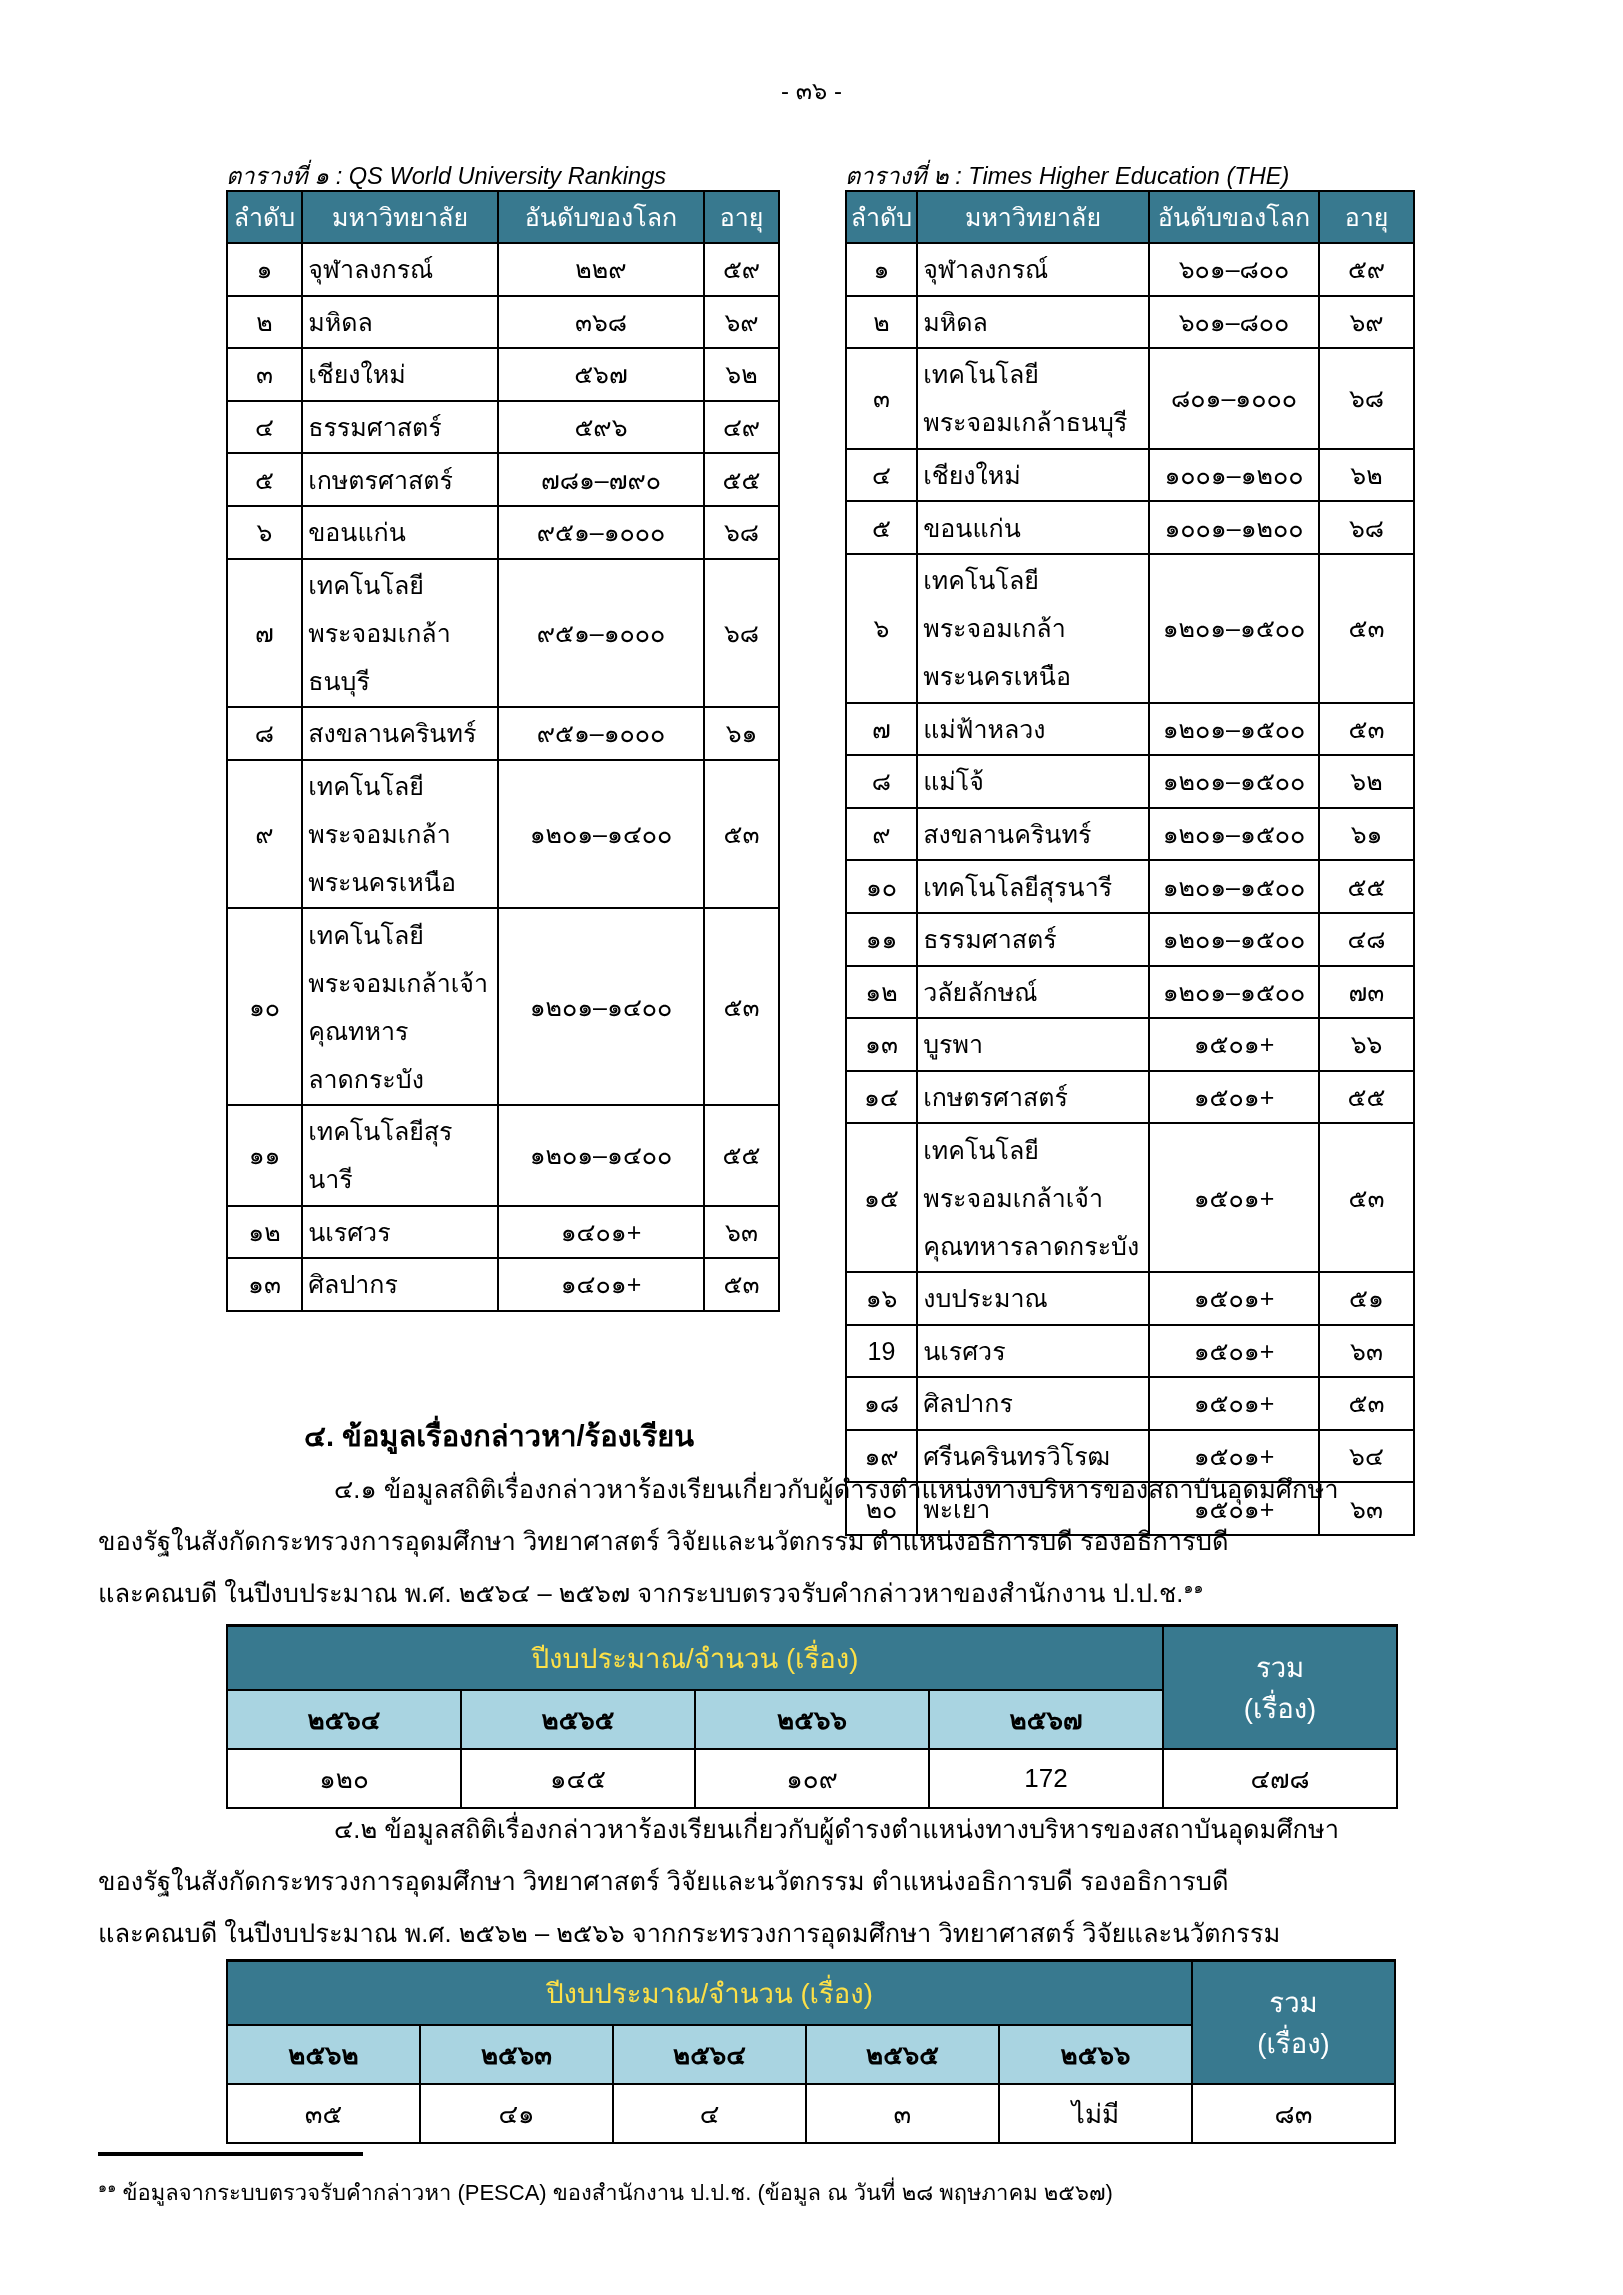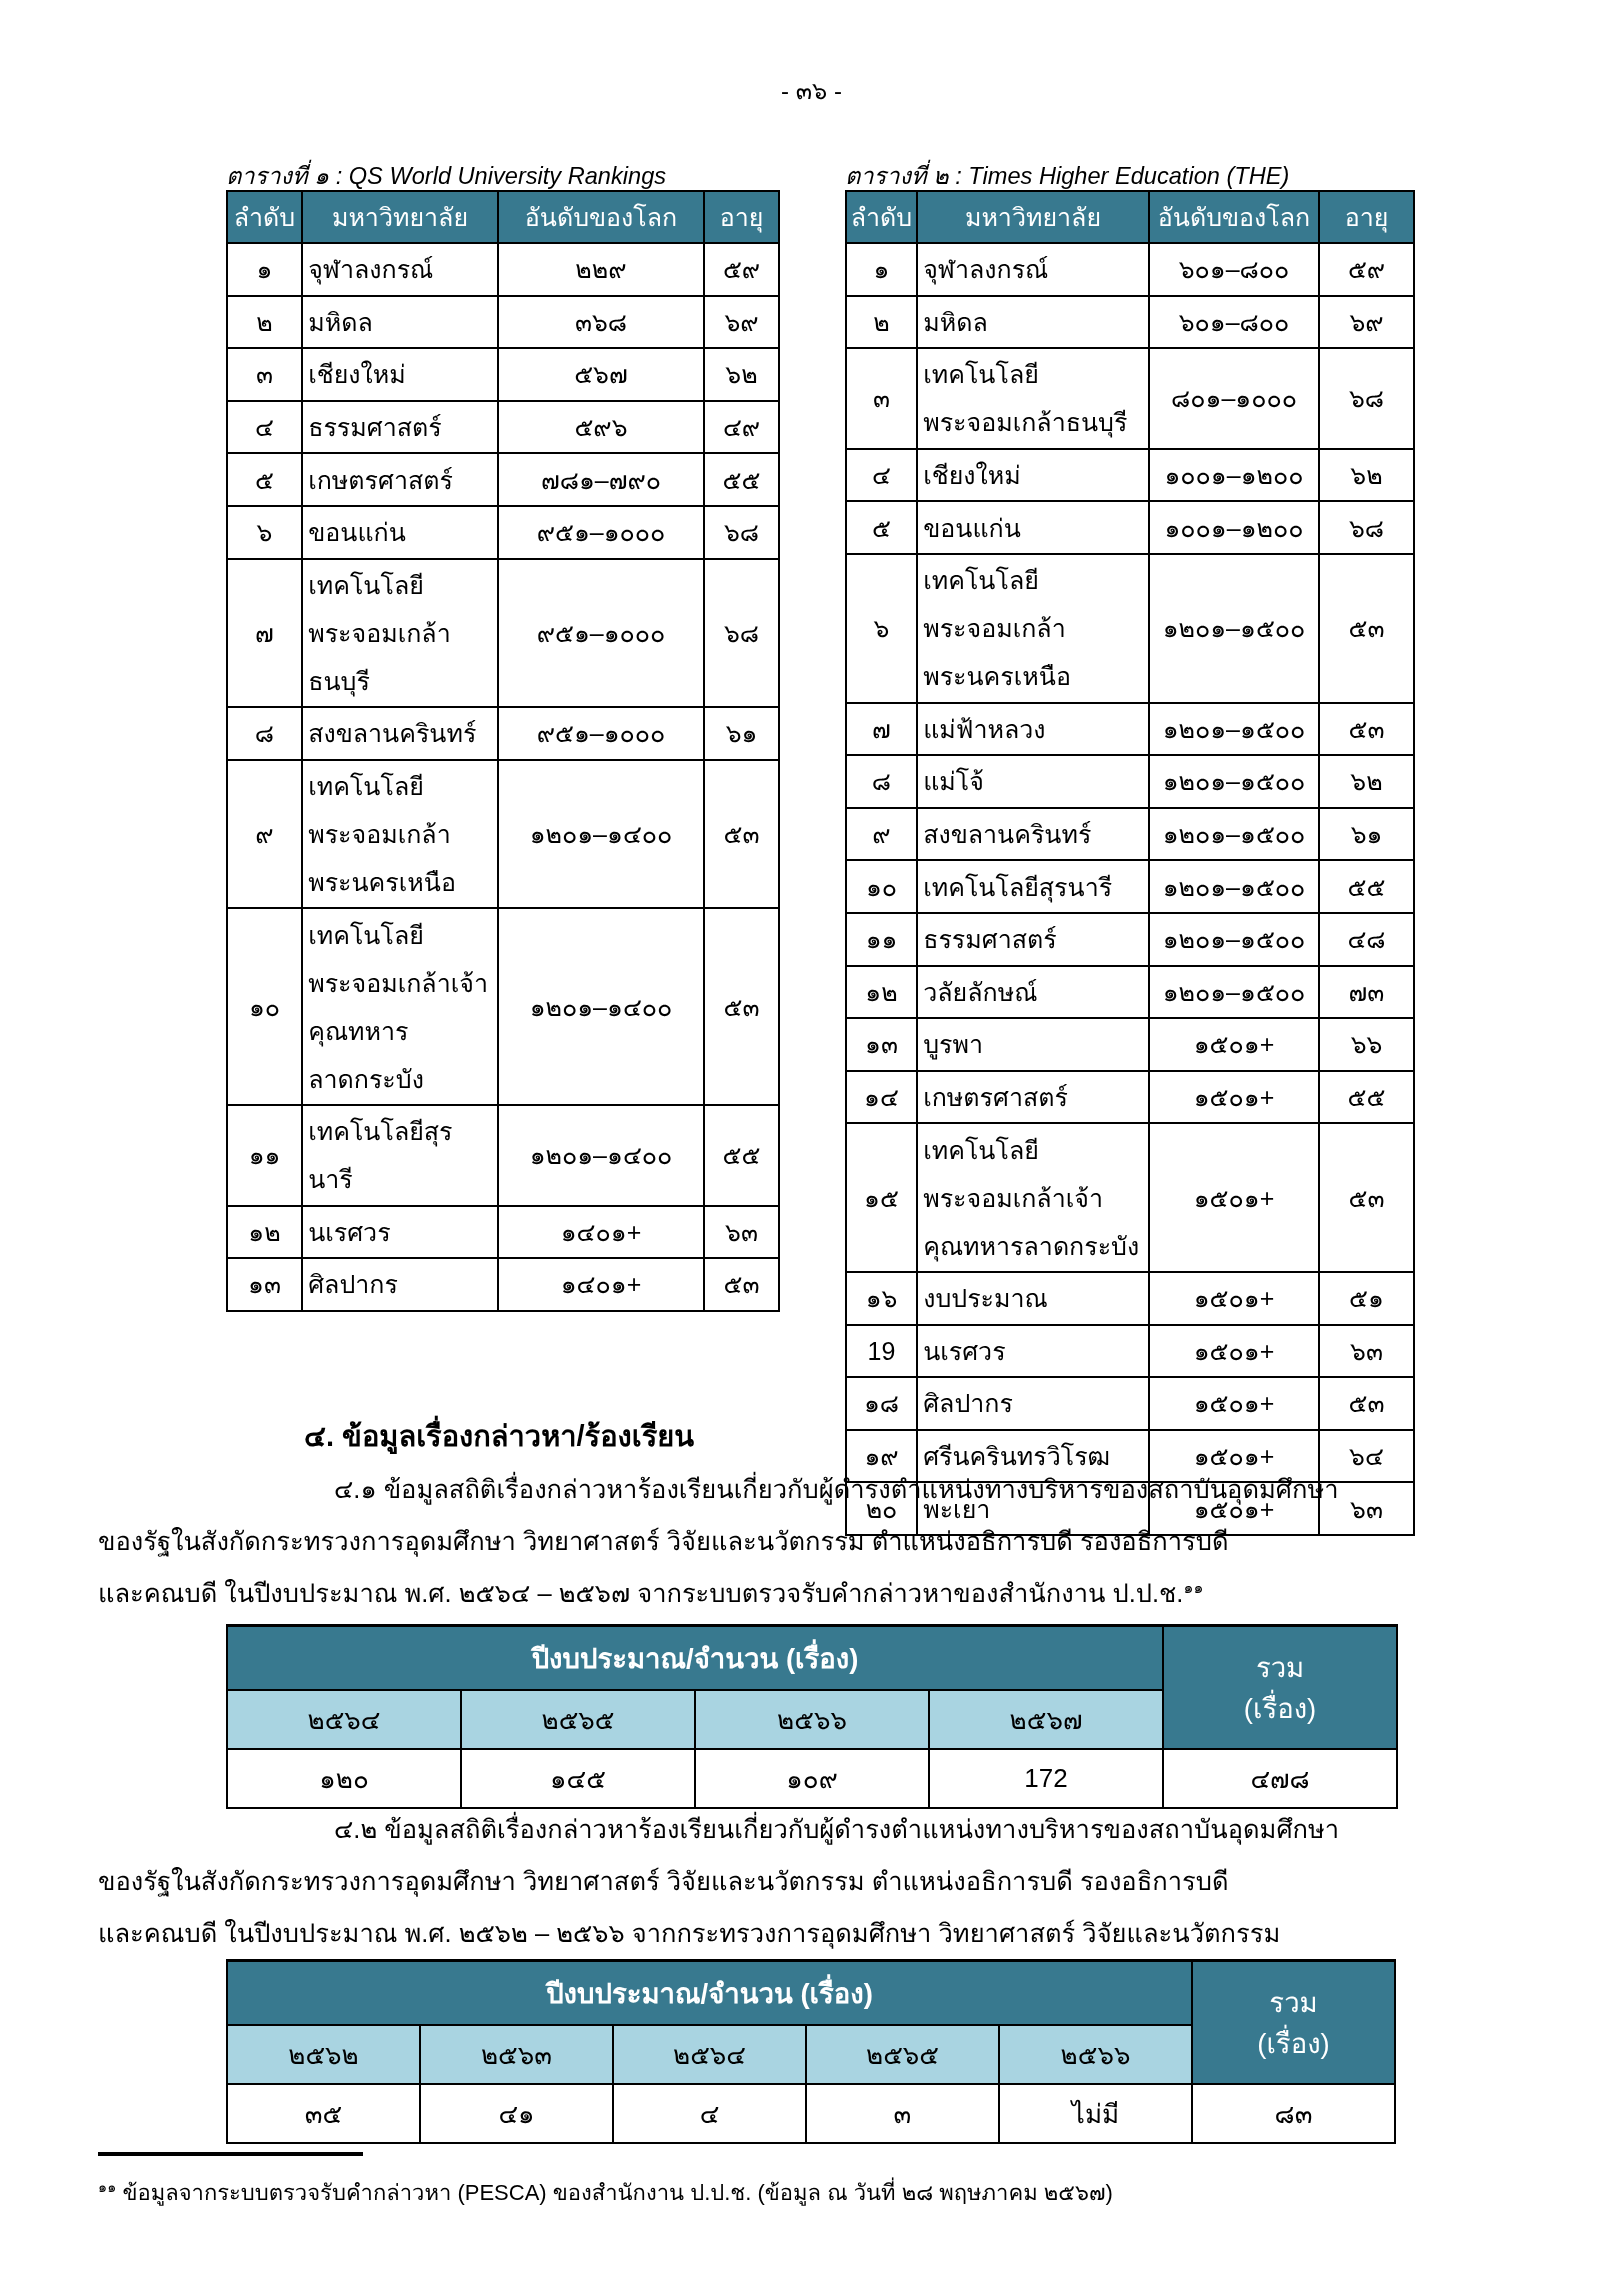--- a/index.html
+++ b/index.html
@@ -37,29 +37,29 @@
   #para42{top:1803px;}
   sup.fn{font-size:15.7px;vertical-align:super;line-height:0;}
 
   
   .btable-wrap{position:absolute;left:226px;width:1168px;}
   #btable1{top:1624px;}
   #btable2{top:1959px;}
   table.btable{border-collapse:collapse;table-layout:fixed;width:100%;border-top:3.9px solid #000;}
   table.btable th,table.btable td{border:2.6px solid #000;}
   th.bt-span{
-    background:#38798f;color:#ffffff;font-weight:bold;font-size:27.5px;height:60px;
+    background:#38798f;color:#fde047;font-weight:normal;font-size:27.5px;height:60px;
     text-align:center;vertical-align:middle;
   }
   th.bt-total{
     background:#38798f;color:#fff;font-weight:normal;font-size:27.5px;
     text-align:center;vertical-align:middle;line-height:41px;
   }
   th.bt-year{
-    background:#a9d4e1;color:#000;font-weight:normal;font-size:26px;height:55px;
+    background:#a9d4e1;color:#000;font-weight:bold;font-size:26px;height:55px;
     text-align:center;vertical-align:middle;
   }
   td.bt-val{
     background:#fff;font-size:26px;height:55px;text-align:center;vertical-align:middle;margin-top:21px;
   }
 
   
   .fn-divider{position:absolute;left:98px;top:2152px;width:265px;height:3.9px;background:#000;}
   .footnote{position:absolute;left:98px;top:2170px;width:1427px;font-size:22px;line-height:35px;}
   .footnote .fnsup{font-size:14.4px;vertical-align:super;}

